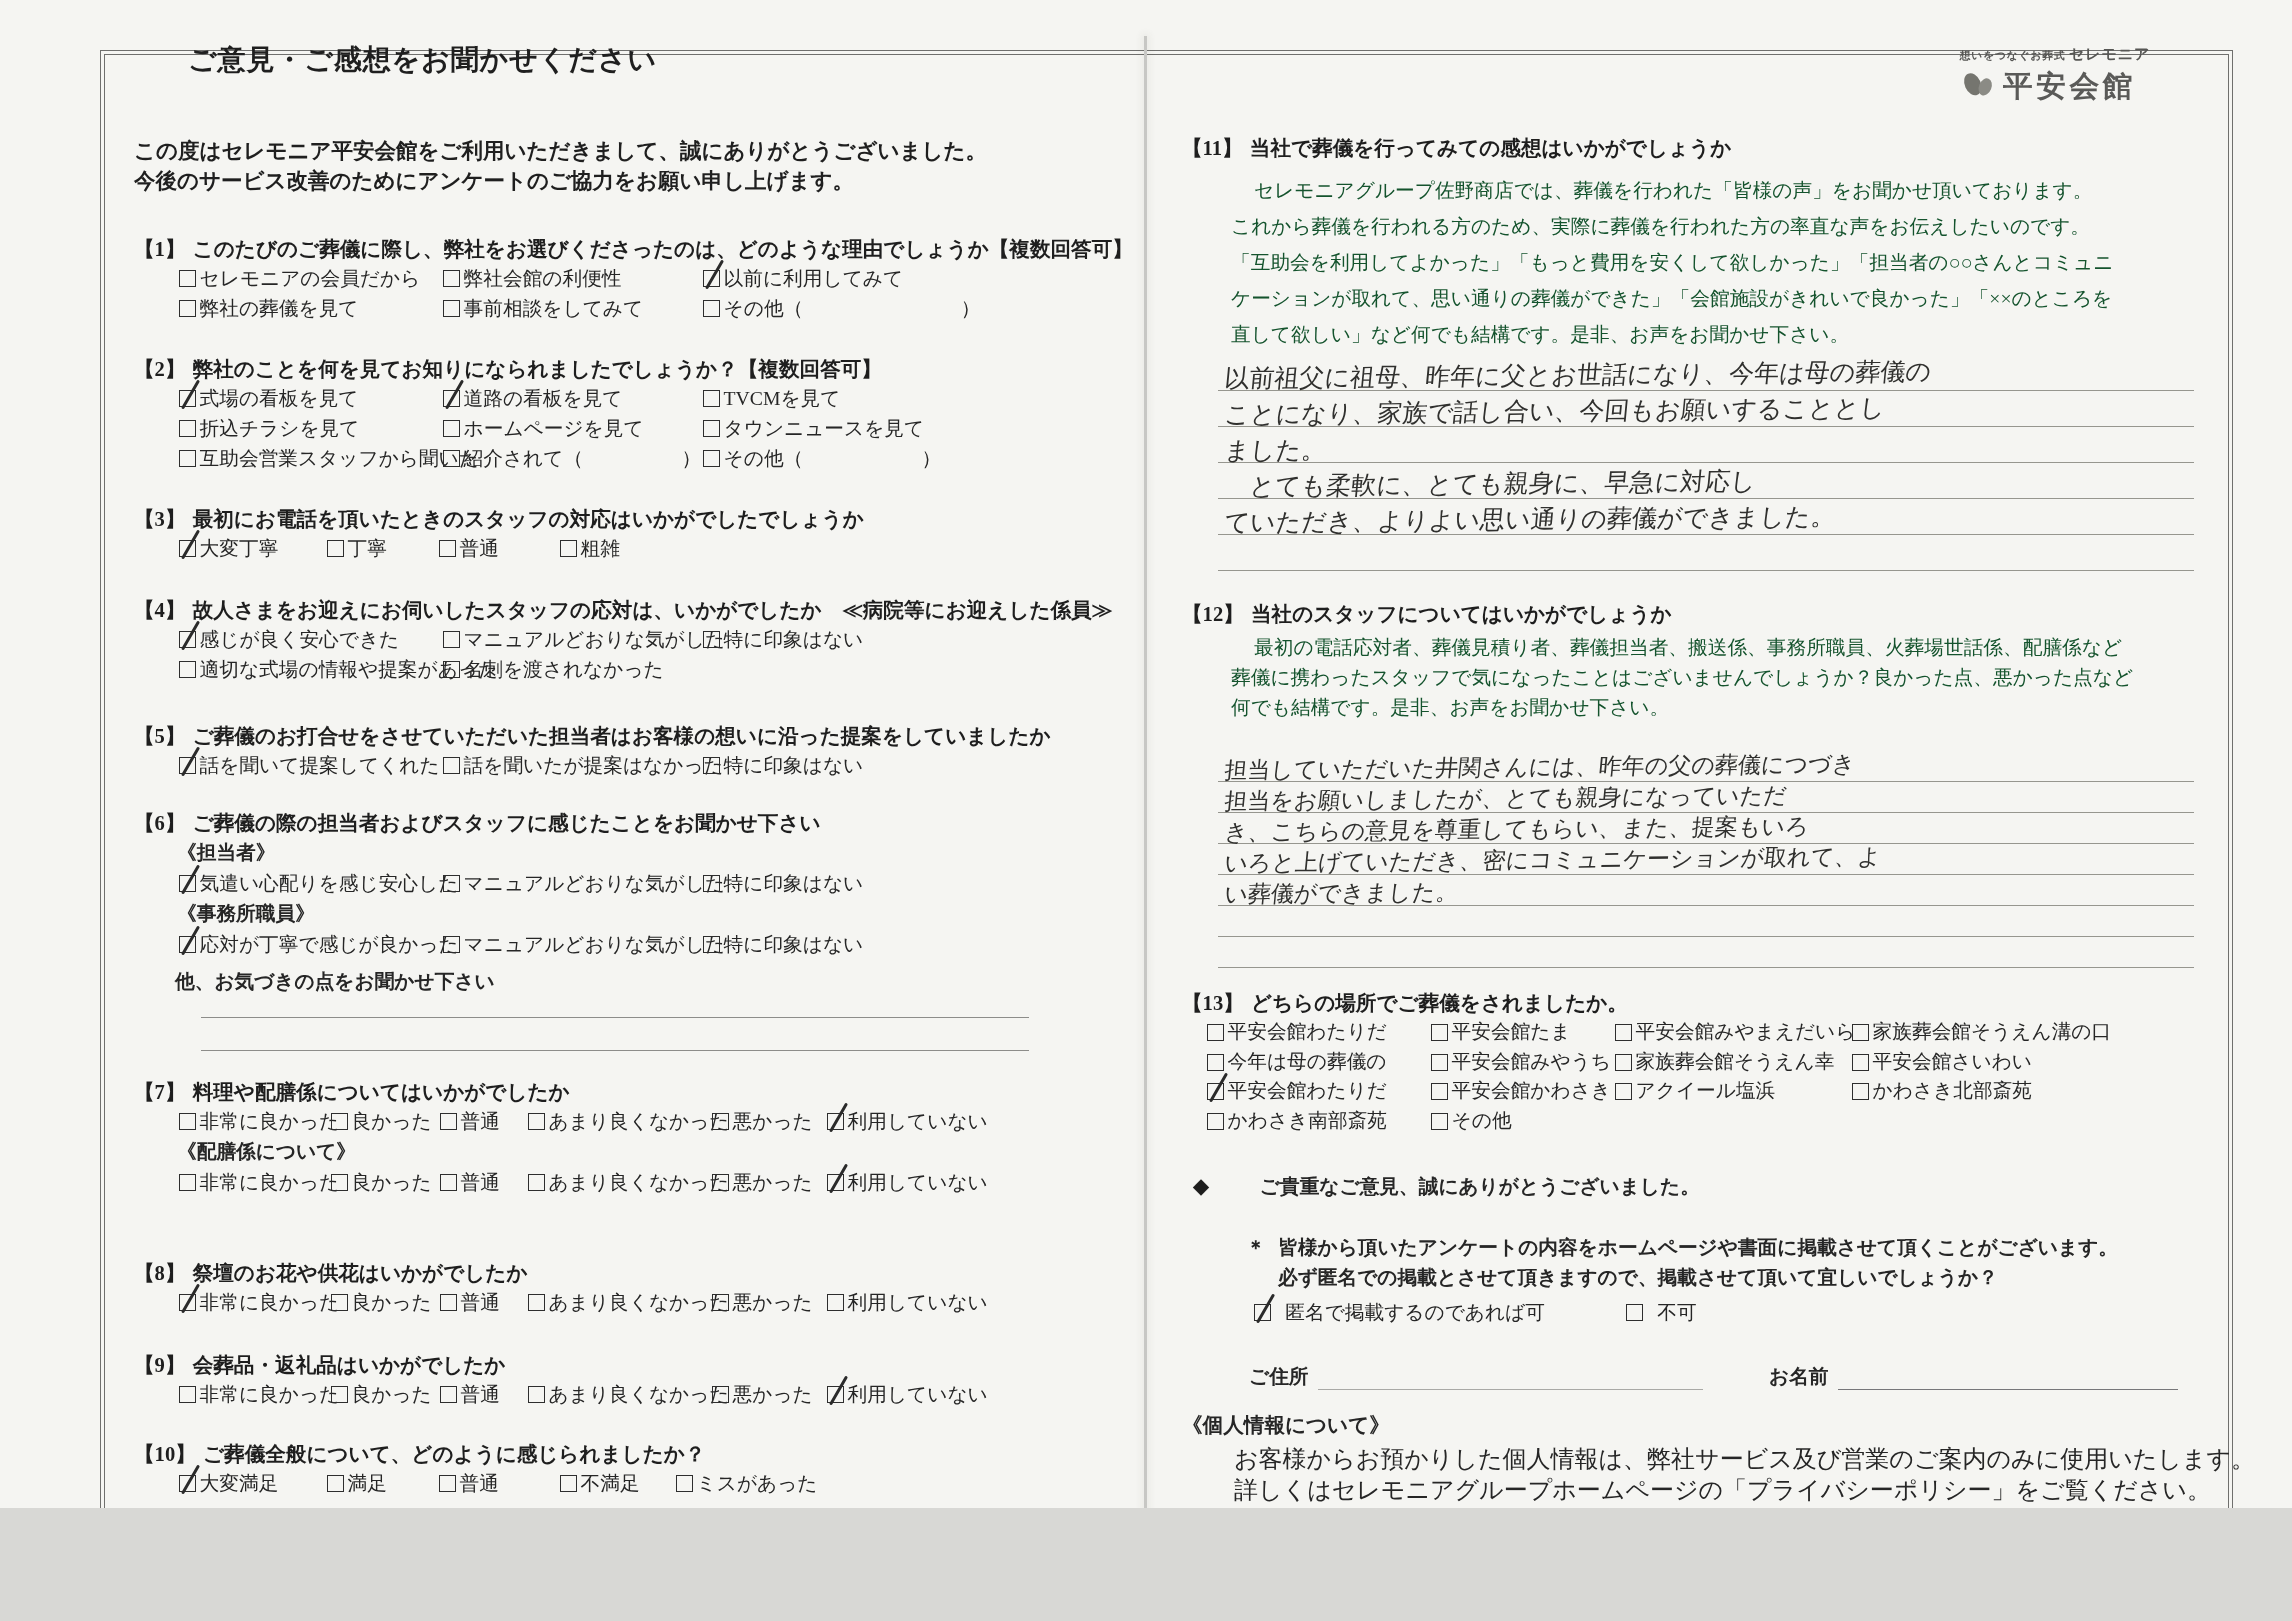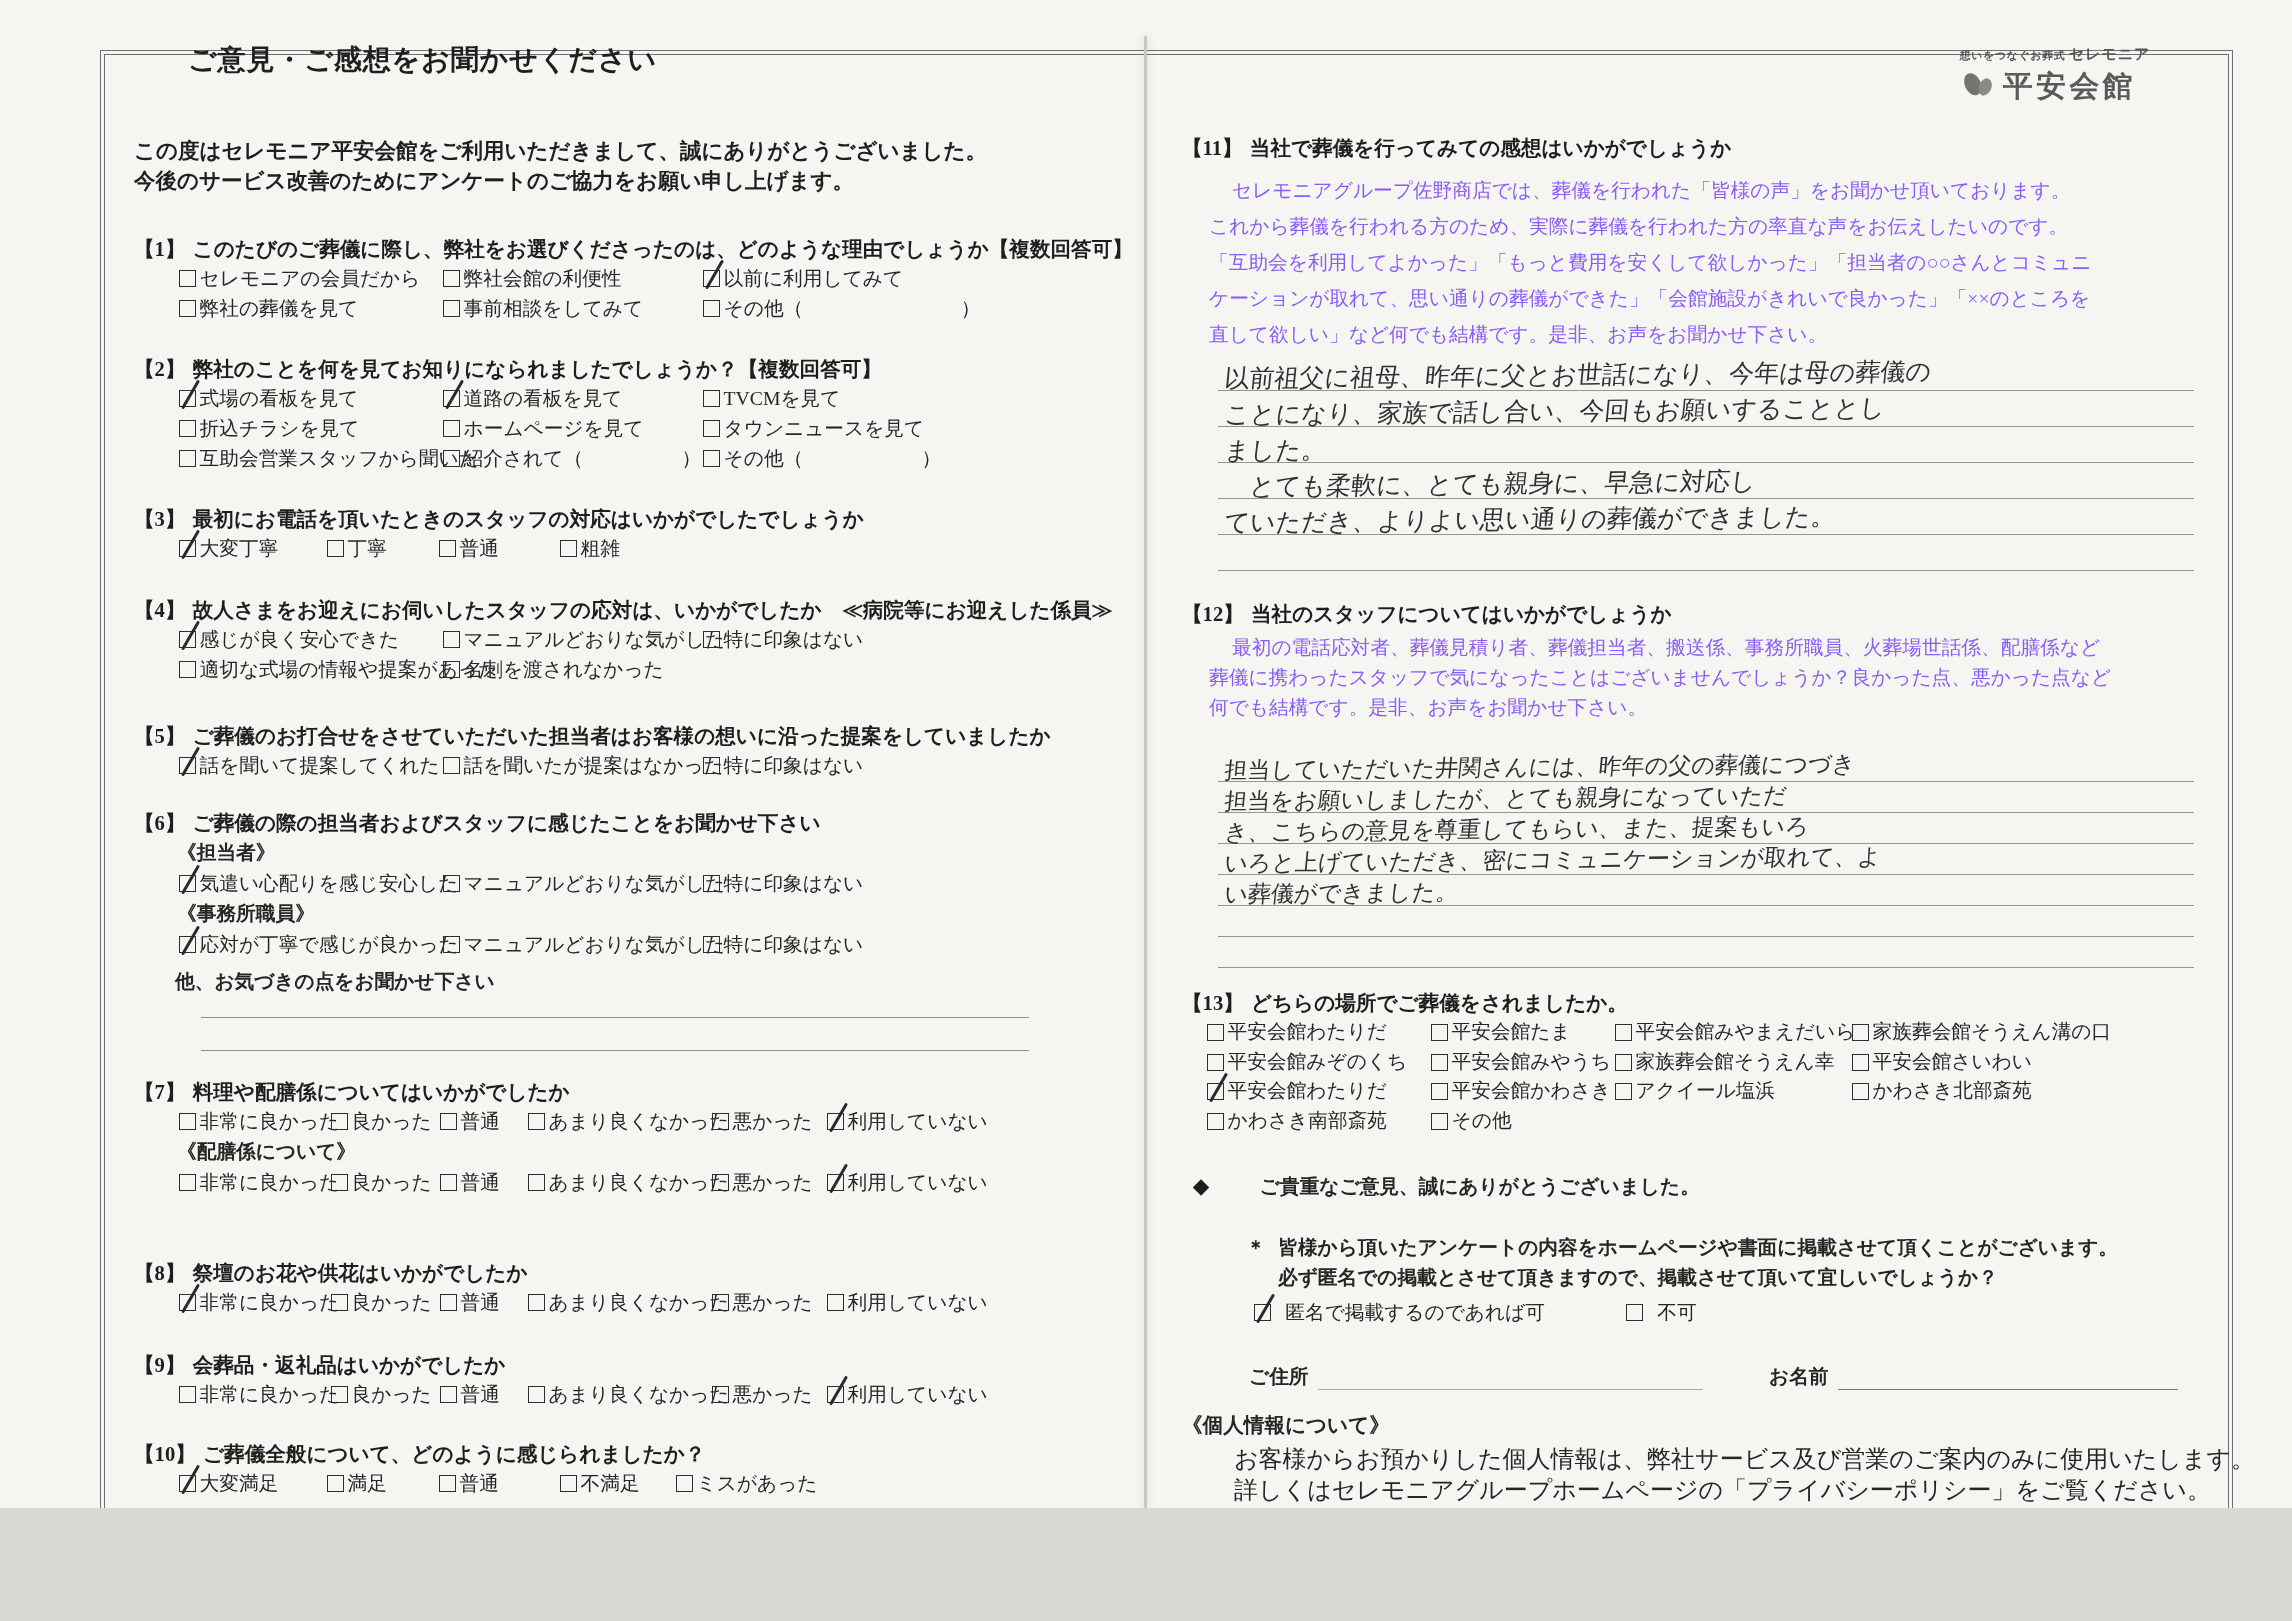--- a/index.html
+++ b/index.html
@@ -38,21 +38,21 @@
   .cb { display:flex; align-items:center; white-space:nowrap; cursor:default; }
   .box { position:relative; flex:none; display:inline-block; width:15px; height:15px; border:1.8px solid #2e2e2e; margin-right:3.6px; top:0.9px; background:transparent; }
   .cb.spaced .box { margin-right:14.3px; }
   .cb.checked .box::after {
     content:""; position:absolute; left:0.9px; bottom:-1.8px; width:2.7px; height:33px;
     background:#2a2a2a; transform-origin:left bottom; transform:rotate(30deg); border-radius:1.8px;
   }
 
   .ans-line { position:absolute; left:67px; width:828px; border-top:1.8px solid #8d8d8a; height:0; }
 
-  .body-text { margin-left:27px; font-size:19.7px; color:#8b5cf6; }
+  .body-text { margin-left:49px; font-size:19.7px; color:#14532d; }
   .body-text .bl { white-space:nowrap; }
   .lh40 .bl { line-height:36px; }
   .lh34 .bl { line-height:30px; }
   .body-text .bl:first-child { text-indent:23px; }
 
   .hw-block { position:absolute; left:36px; width:976px; }
   .hw-line { position:relative; border-bottom:1.8px solid #96968f; }
   .hw-line.h39 { height:35px; }
   .hw-line.h34 { height:30px; }
   .hw { position:absolute; left:5.4px; bottom:-5.4px; white-space:nowrap;
@@ -544,21 +544,21 @@
             <span>平安会館みやまえだいら</span>
           </span>
           <span class="cb">
             <span class="box"></span>
             <span>家族葬会館そうえん溝の口</span>
           </span>
       </div>
       <div class="opts g13">
         <span class="cb">
             <span class="box"></span>
-            <span>平安会館みぞのくち</span>
+            <span>今年は母の葬儀の</span>
           </span>
           <span class="cb">
             <span class="box"></span>
             <span>平安会館みやうち</span>
           </span>
           <span class="cb">
             <span class="box"></span>
             <span>家族葬会館そうえん幸</span>
           </span>
           <span class="cb">

